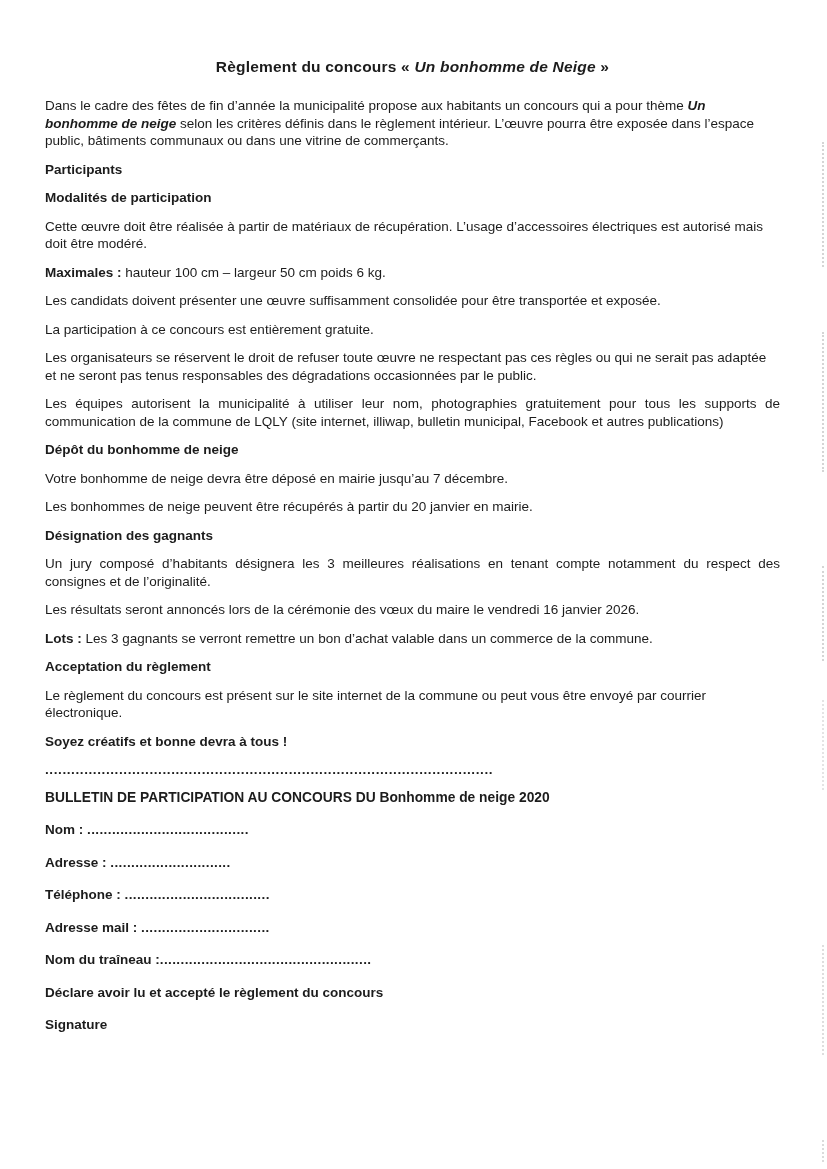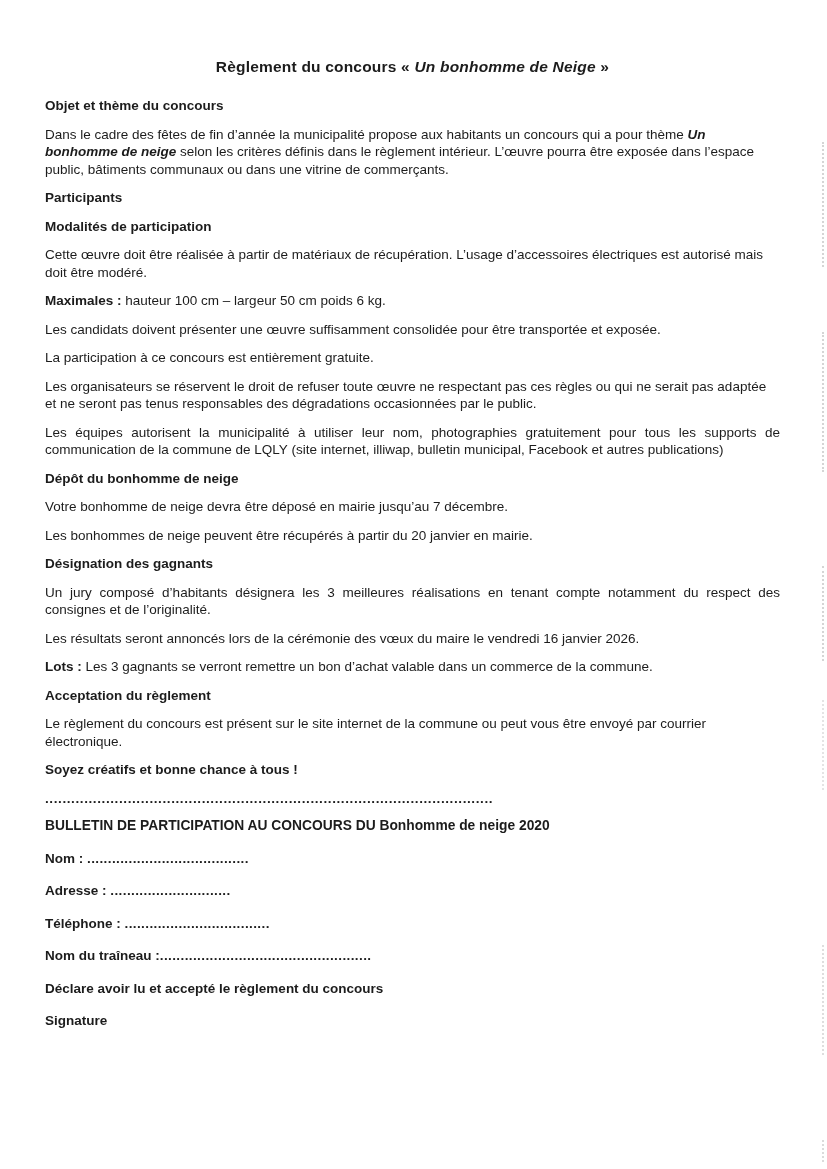--- a/index.html
+++ b/index.html
@@ -77,21 +77,20 @@
   .a5 { top: 945px;  height: 110px; opacity: 0.28; }
   .a6 { top: 1140px; height: 22px;  opacity: 0.3; }
 </style>
 </head>
 <body>
 
 <div class="page">
 
   <div class="doc-title"><span>Règlement du concours « </span><span class="em">Un bonhomme de Neige</span><span> »</span></div>
 
-  <div class="h">Objet et thème du concours</div>
 
   <div class="p"><span>Dans le cadre des fêtes de fin d’année la municipalité propose aux habitants un concours qui a pour thème </span><span class="bi">Un bonhomme de neige</span><span> selon les critères définis dans le règlement intérieur. L’œuvre pourra être exposée dans l’espace public, bâtiments communaux ou dans une vitrine de commerçants.</span></div>
 
   <div class="h">Participants</div>
 
 
   <div class="h">Modalités de participation</div>
 
   <div class="p">Cette œuvre doit être réalisée à partir de matériaux de récupération. L’usage d’accessoires électriques est autorisé mais doit être modéré.</div>
 
@@ -117,32 +116,33 @@
 
   <div class="p">Les résultats seront annoncés lors de la cérémonie des vœux du maire le vendredi 16 janvier 2026.</div>
 
   <div class="p"><span class="lead">Lots :</span><span> Les 3 gagnants se verront remettre un bon d’achat valable dans un commerce de la commune.</span></div>
 
   <div class="h">Acceptation du règlement</div>
 
 
   <div class="p">Le règlement du concours est présent sur le site internet de la commune ou peut vous être envoyé par courrier électronique.</div>
 
-  <div class="h">Soyez créatifs et bonne chance à tous !</div>
+  <div class="h">Soyez créatifs et bonne devra à tous !</div>
 
   <div class="cut-line">........................................................................................................................</div>
 
   <div class="form-heading">BULLETIN DE PARTICIPATION AU CONCOURS DU Bonhomme de neige 2020</div>
 
   <div class="field"><span>Nom : </span><span class="dots">.......................................</span></div>
 
   <div class="field"><span>Adresse : </span><span class="dots">.............................</span></div>
 
   <div class="field"><span>Téléphone : </span><span class="dots">...................................</span></div>
 
+  <div class="field"><span>Adresse mail : </span><span class="dots">...............................</span></div>
 
   <div class="field"><span>Nom du traîneau :</span><span class="dots">...................................................</span></div>
 
   <div class="form-line">Déclare avoir lu et accepté le règlement du concours</div>
 
   <div class="form-line">Signature</div>
 
   <div class="artifact a1"></div>
   <div class="artifact a2"></div>
   <div class="artifact a3"></div>

